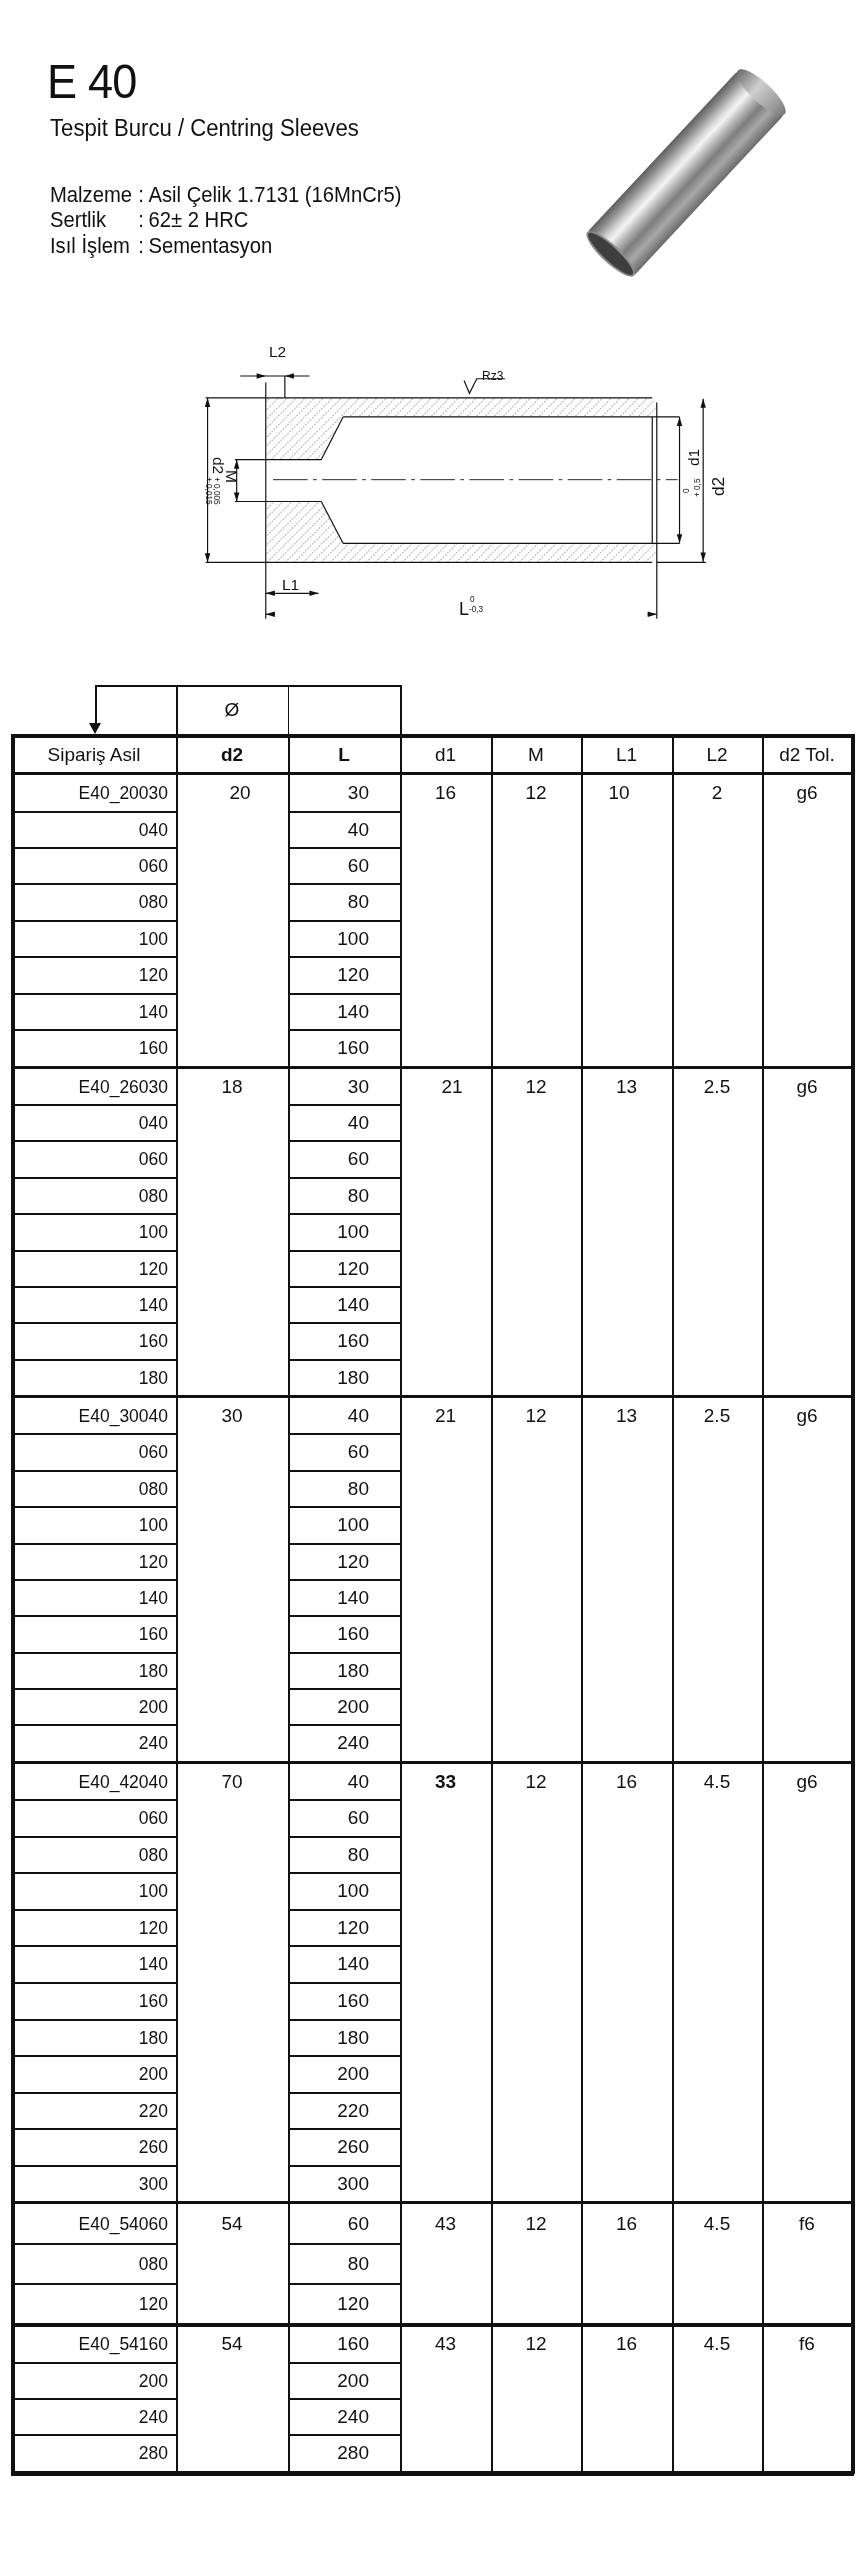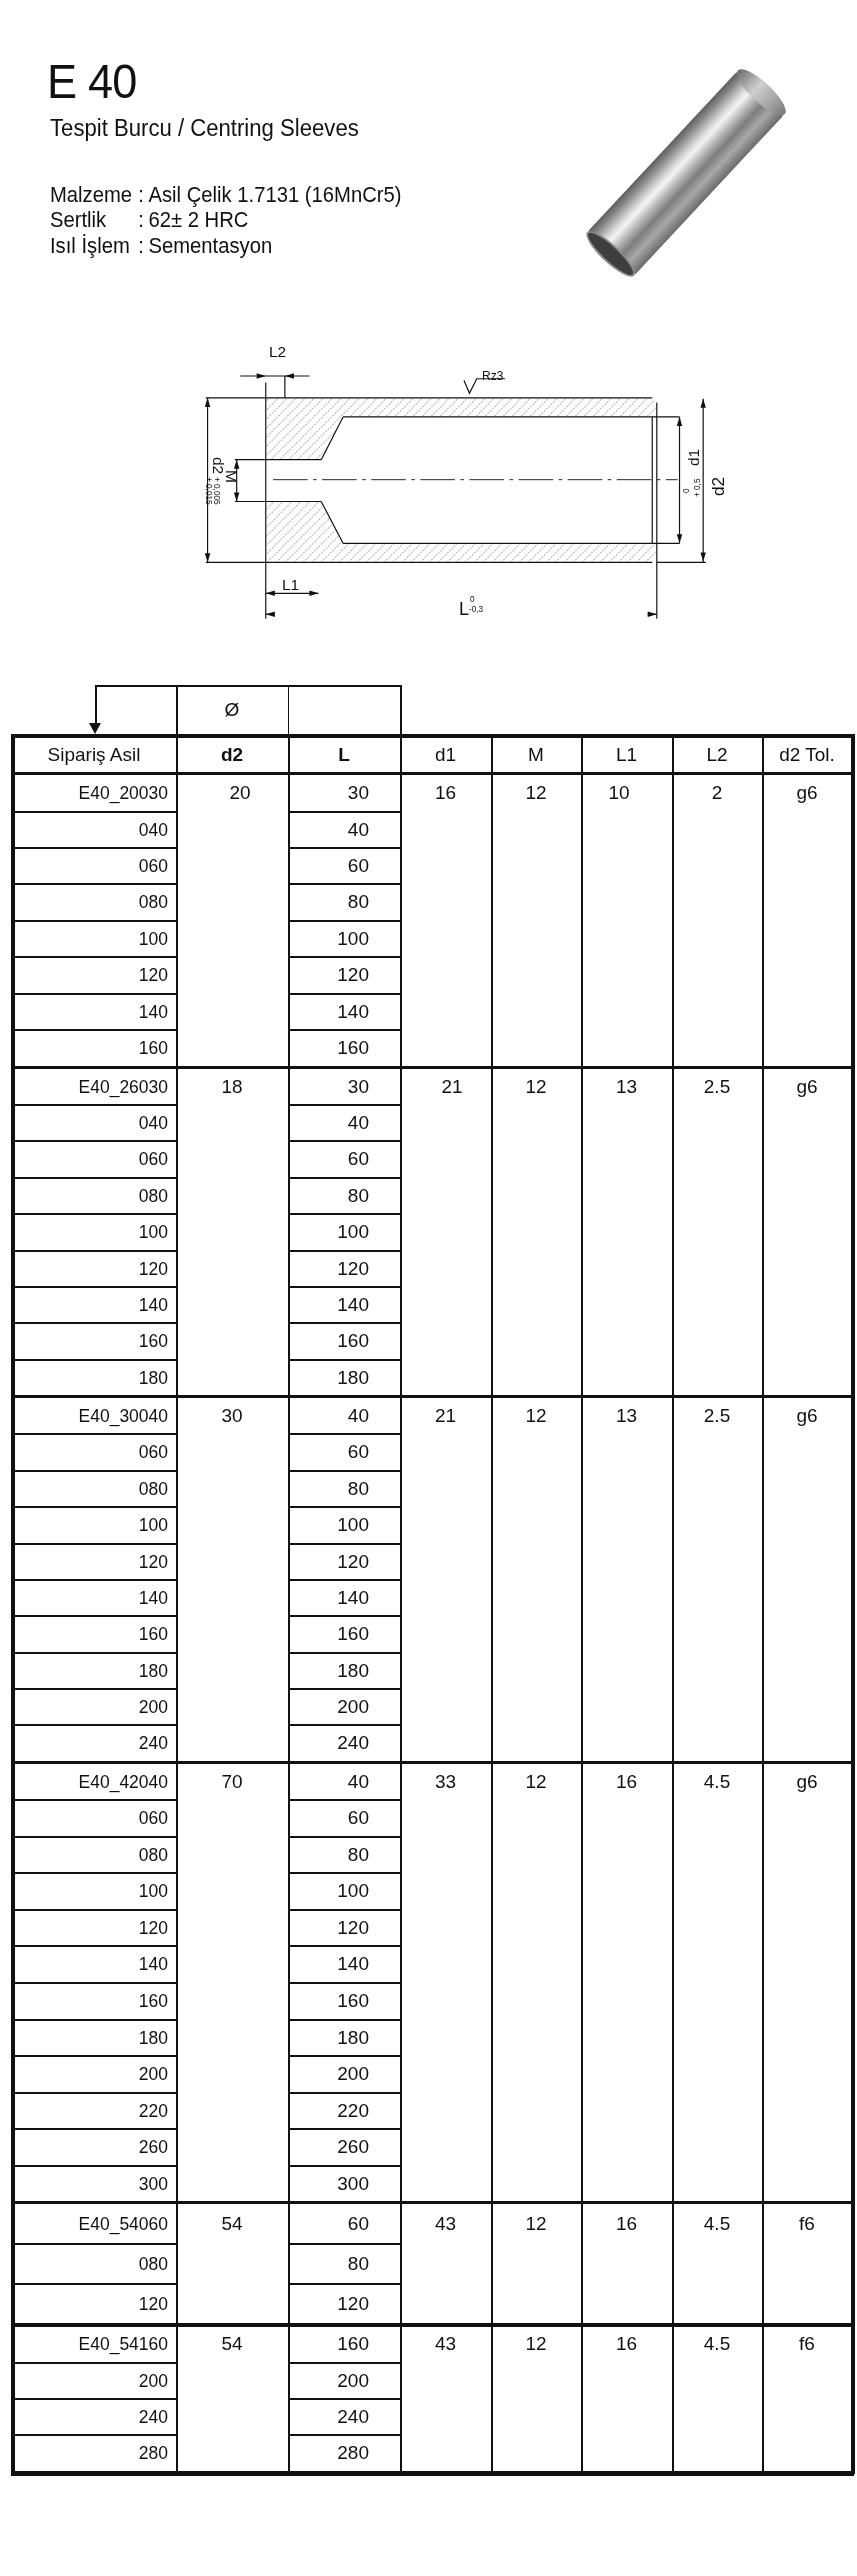--- a/index.html
+++ b/index.html
@@ -323,21 +323,21 @@
     <div class="cell right" style="left: 292px; top: 2092px; width: 77px; height: 37px;">220</div>
     <div class="tline" style="left: 11px; top: 2128px; width: 166px; height: 1.8px;"></div>
     <div class="tline" style="left: 288px; top: 2128px; width: 112px; height: 1.8px;"></div>
     <div class="cell right code" style="left: 14.6px; top: 2128px; width: 153px; height: 37px;">260</div>
     <div class="cell right" style="left: 292px; top: 2128px; width: 77px; height: 37px;">260</div>
     <div class="tline" style="left: 11px; top: 2165px; width: 166px; height: 1.8px;"></div>
     <div class="tline" style="left: 288px; top: 2165px; width: 112px; height: 1.8px;"></div>
     <div class="cell right code" style="left: 14.6px; top: 2165px; width: 153px; height: 37px;">300</div>
     <div class="cell right" style="left: 292px; top: 2165px; width: 77px; height: 37px;">300</div>
     <div class="cell center" style="left: 176px; top: 1763px; width: 112px; height: 37px;">70</div>
-    <div class="cell center" style="left: 400px; top: 1763px; width: 91px; height: 37px;">33</div>
+    <div class="cell center" style="left: 400px; top: 1763px; width: 91px; height: 37px; font-weight: bold;">33</div>
     <div class="cell center" style="left: 491px; top: 1763px; width: 90px; height: 37px;">12</div>
     <div class="cell center" style="left: 581px; top: 1763px; width: 91px; height: 37px;">16</div>
     <div class="cell center" style="left: 672px; top: 1763px; width: 90px; height: 37px;">4.5</div>
     <div class="cell center" style="left: 762px; top: 1763px; width: 90px; height: 37px;">g6</div>
     <div class="tline" style="left: 11px; top: 2201px; width: 843px; height: 2.7px;"></div>
     <div class="cell right code" style="left: 14.6px; top: 2203px; width: 153px; height: 40px;">E40_54060</div>
     <div class="cell right" style="left: 292px; top: 2203px; width: 77px; height: 40px;">60</div>
     <div class="tline" style="left: 11px; top: 2243px; width: 166px; height: 1.8px;"></div>
     <div class="tline" style="left: 288px; top: 2243px; width: 112px; height: 1.8px;"></div>
     <div class="cell right code" style="left: 14.6px; top: 2243px; width: 153px; height: 40px;">080</div>

